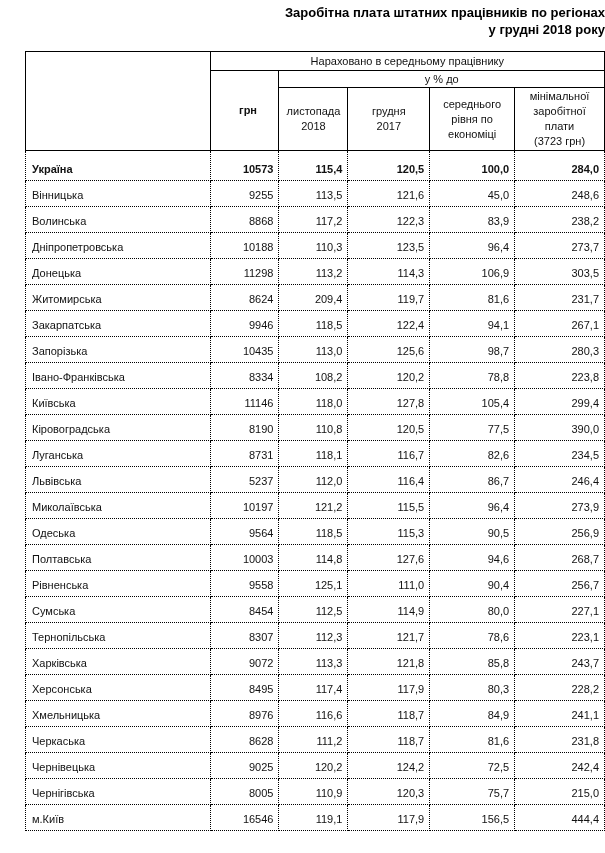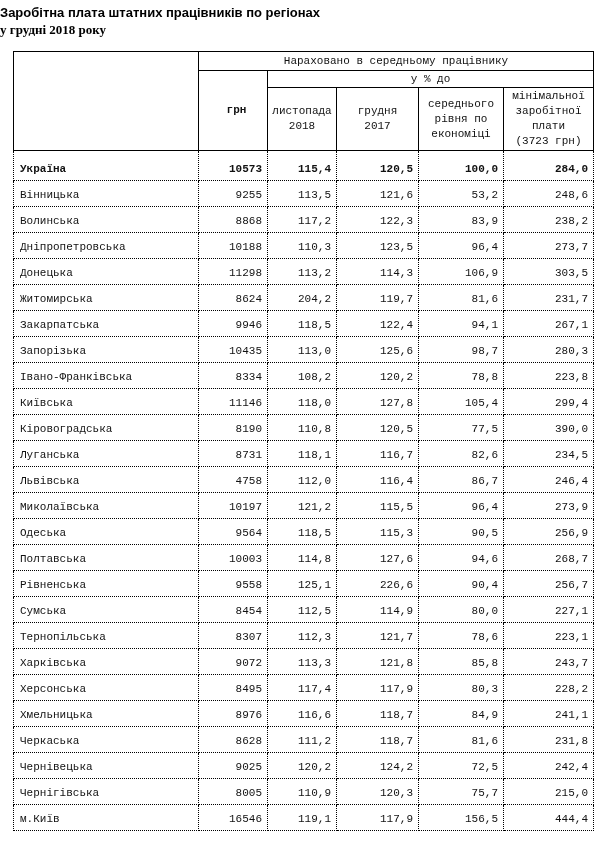--- a/index.html
+++ b/index.html
@@ -12,36 +12,36 @@
       height: 853px;
       position: relative;
       overflow: hidden;
       font-family: "DejaVu Sans", sans-serif;
       color: #000;
     }
     .title {
       position: absolute;
       left: 0;
       width: 605px;
-      text-align: left;
+      text-align: right;
       font-family: "Liberation Sans", sans-serif;
       font-weight: bold;
       font-size: 13px;
       line-height: 17px;
     }
     .title.l1 { top: 4px; }
-    .title.l2 { top: 21px; font-family: Liberation Serif, serif; }
+    .title.l2 { top: 21px; }
 
     table.wage {
       position: absolute;
-      left: 13px;
+      left: 25px;
       top: 51px;
       border-collapse: collapse;
       table-layout: fixed;
-      font-family: Liberation Mono, monospace;
+      font-family: Liberation Sans, sans-serif;
       font-size: 11px;
     }
     table.wage col.c0 { width: 185px; }
     table.wage col.c1 { width: 69px; }
     table.wage col.c2 { width: 69px; }
     table.wage col.c3 { width: 82px; }
     table.wage col.c4 { width: 85px; }
     table.wage col.c5 { width: 90px; }
 
     thead th {
@@ -133,21 +133,21 @@
         <td class="num">115,4</td>
         <td class="num">120,5</td>
         <td class="num">100,0</td>
         <td class="num">284,0</td>
       </tr>
       <tr>
         <td class="name">Вінницька</td>
         <td class="num">9255</td>
         <td class="num">113,5</td>
         <td class="num">121,6</td>
-        <td class="num">53,2</td>
+        <td class="num">45,0</td>
         <td class="num">248,6</td>
       </tr>
       <tr>
         <td class="name">Волинська</td>
         <td class="num">8868</td>
         <td class="num">117,2</td>
         <td class="num">122,3</td>
         <td class="num">83,9</td>
         <td class="num">238,2</td>
       </tr>
@@ -163,21 +163,21 @@
         <td class="name">Донецька</td>
         <td class="num">11298</td>
         <td class="num">113,2</td>
         <td class="num">114,3</td>
         <td class="num">106,9</td>
         <td class="num">303,5</td>
       </tr>
       <tr>
         <td class="name">Житомирська</td>
         <td class="num">8624</td>
-        <td class="num">204,2</td>
+        <td class="num">209,4</td>
         <td class="num">119,7</td>
         <td class="num">81,6</td>
         <td class="num">231,7</td>
       </tr>
       <tr>
         <td class="name">Закарпатська</td>
         <td class="num">9946</td>
         <td class="num">118,5</td>
         <td class="num">122,4</td>
         <td class="num">94,1</td>
@@ -218,21 +218,21 @@
       <tr>
         <td class="name">Луганська</td>
         <td class="num">8731</td>
         <td class="num">118,1</td>
         <td class="num">116,7</td>
         <td class="num">82,6</td>
         <td class="num">234,5</td>
       </tr>
       <tr>
         <td class="name">Львівська</td>
-        <td class="num">4758</td>
+        <td class="num">5237</td>
         <td class="num">112,0</td>
         <td class="num">116,4</td>
         <td class="num">86,7</td>
         <td class="num">246,4</td>
       </tr>
       <tr>
         <td class="name">Миколаївська</td>
         <td class="num">10197</td>
         <td class="num">121,2</td>
         <td class="num">115,5</td>
@@ -252,21 +252,21 @@
         <td class="num">10003</td>
         <td class="num">114,8</td>
         <td class="num">127,6</td>
         <td class="num">94,6</td>
         <td class="num">268,7</td>
       </tr>
       <tr>
         <td class="name">Рівненська</td>
         <td class="num">9558</td>
         <td class="num">125,1</td>
-        <td class="num">226,6</td>
+        <td class="num">111,0</td>
         <td class="num">90,4</td>
         <td class="num">256,7</td>
       </tr>
       <tr>
         <td class="name">Сумська</td>
         <td class="num">8454</td>
         <td class="num">112,5</td>
         <td class="num">114,9</td>
         <td class="num">80,0</td>
         <td class="num">227,1</td>

